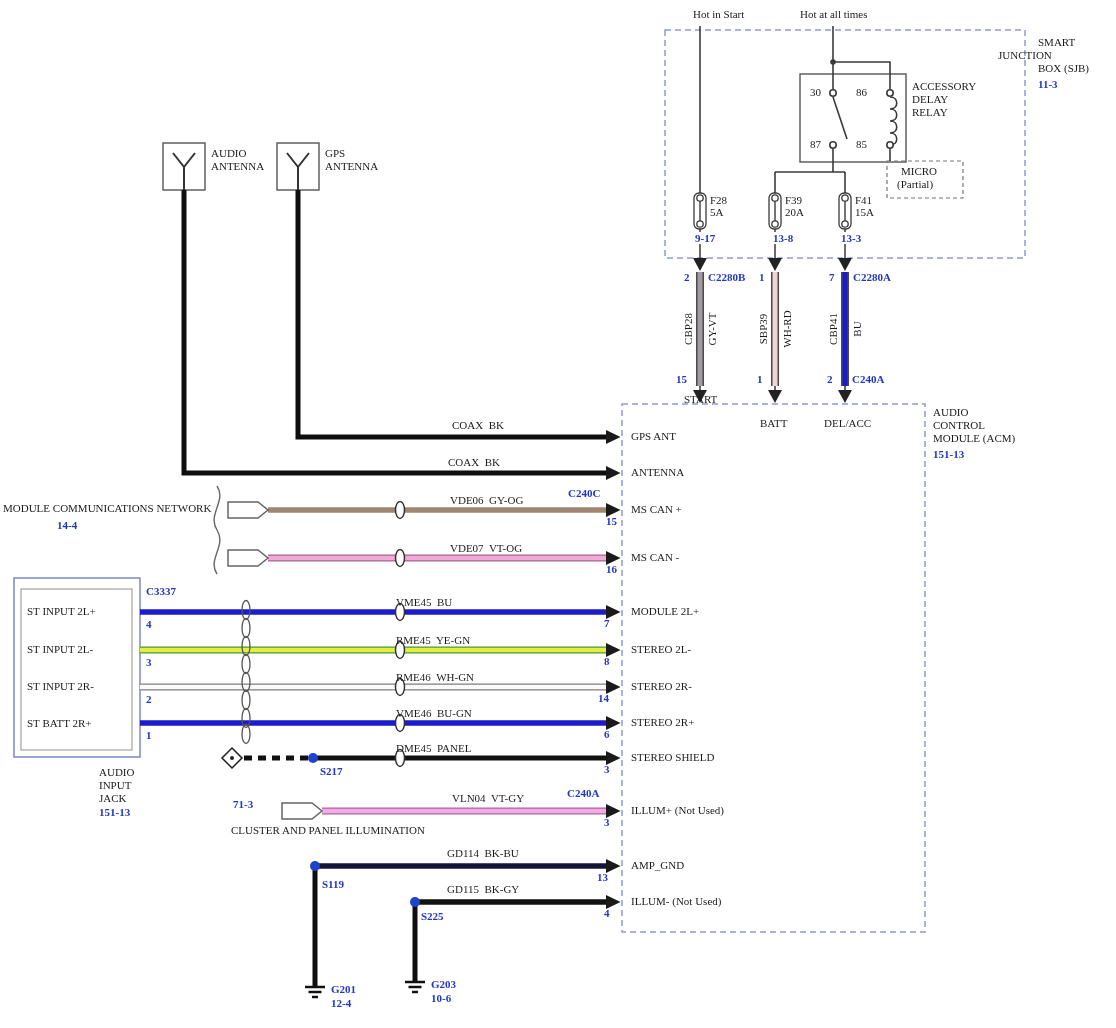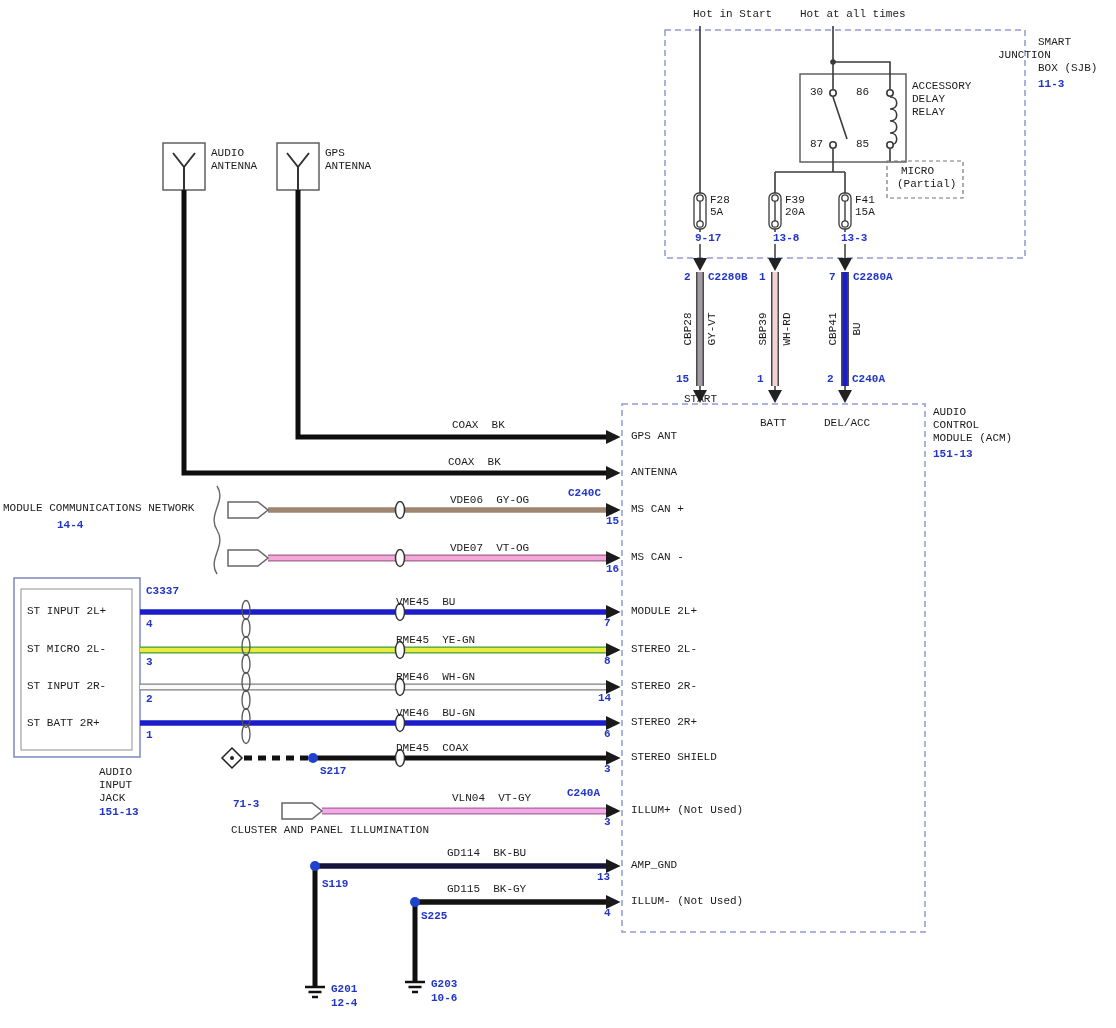--- a/index.html
+++ b/index.html
@@ -1,17 +1,17 @@
 <!DOCTYPE html>
 <html style="--ref-blue: #2136c6; --text: #1b1b1b; --box-border: #8f9ad0; --wire-black: #0e0e0e; --wire-gy-vt: #a49aa4; --wire-wh-rd: #f4d3d3; --wire-bu: #1a1dc9; --wire-gy-og: #9e8672; --wire-vt-og: #f2a9d8; --wire-ye-gn: #e9ec3f; --wire-wh-gn: #fafafa; --wire-vt-gy: #f2abe4; --wire-bk-bu: #15153c; --wire-bk-gy: #121212; --splice-blue: #1f43cc;"><head>
 <meta charset="utf-8">
 <style>
   html,body{margin:0;padding:0;background:#ffffff;}
   .stage{position:relative;width:1116px;height:1028px;background:#fff;
-         font-family:Liberation Mono, monospace;overflow:hidden;}
+         font-family:Liberation Serif, serif;overflow:hidden;}
   svg.canvas{position:absolute;left:0;top:0;}
   .lbl{position:absolute;font-size:11px;line-height:12px;color:var(--text,#1b1b1b);
        white-space:pre;}
   .ref{color:var(--ref-blue,#2136c6);font-weight:bold;}
   .pin{color:var(--ref-blue,#2136c6);font-weight:bold;}
   .bg{background:#fff;padding:0 1px;}
   .vlabel{width:80px;text-align:center;transform:rotate(-90deg);}
 </style>
 </head>
 <body>
@@ -259,33 +259,33 @@
 <div class="lbl" style="left:450px;top:494px">VDE06  GY-OG</div>
 <div class="lbl ref" style="left:568px;top:487px">C240C</div>
 <div class="lbl pin" style="left:606px;top:515px">15</div>
 <div class="lbl" style="left:631px;top:503px">MS CAN +</div>
 <div class="lbl" style="left:450px;top:542px">VDE07  VT-OG</div>
 <div class="lbl pin" style="left:606px;top:563px">16</div>
 <div class="lbl" style="left:631px;top:551px">MS CAN -</div>
 
 <div class="lbl ref" style="left:146px;top:585px">C3337</div>
 <div class="lbl" style="left:27px;top:605px">ST INPUT 2L+</div>
-<div class="lbl" style="left:27px;top:643px">ST MICRO 2L-</div>
+<div class="lbl" style="left:27px;top:643px">ST INPUT 2L-</div>
 <div class="lbl" style="left:27px;top:680px">ST INPUT 2R-</div>
 <div class="lbl" style="left:27px;top:717px">ST BATT 2R+</div>
 <div class="lbl pin" style="left:146px;top:618px">4</div>
 <div class="lbl pin" style="left:146px;top:656px">3</div>
 <div class="lbl pin" style="left:146px;top:693px">2</div>
 <div class="lbl pin" style="left:146px;top:729px">1</div>
 
 <div class="lbl" style="left:396px;top:596px">VME45  BU</div>
 <div class="lbl" style="left:396px;top:634px">RME45  YE-GN</div>
 <div class="lbl" style="left:396px;top:671px">RME46  WH-GN</div>
 <div class="lbl" style="left:396px;top:707px">VME46  BU-GN</div>
-<div class="lbl" style="left:396px;top:742px">DME45  COAX</div>
+<div class="lbl" style="left:396px;top:742px">DME45  PANEL</div>
 
 <div class="lbl pin" style="left:604px;top:617px">7</div>
 <div class="lbl pin" style="left:604px;top:655px">8</div>
 <div class="lbl pin" style="left:598px;top:692px">14</div>
 <div class="lbl pin" style="left:604px;top:728px">6</div>
 <div class="lbl pin" style="left:604px;top:763px">3</div>
 
 <div class="lbl" style="left:631px;top:605px">MODULE 2L+</div>
 <div class="lbl" style="left:631px;top:643px">STEREO 2L-</div>
 <div class="lbl" style="left:631px;top:680px">STEREO 2R-</div>

